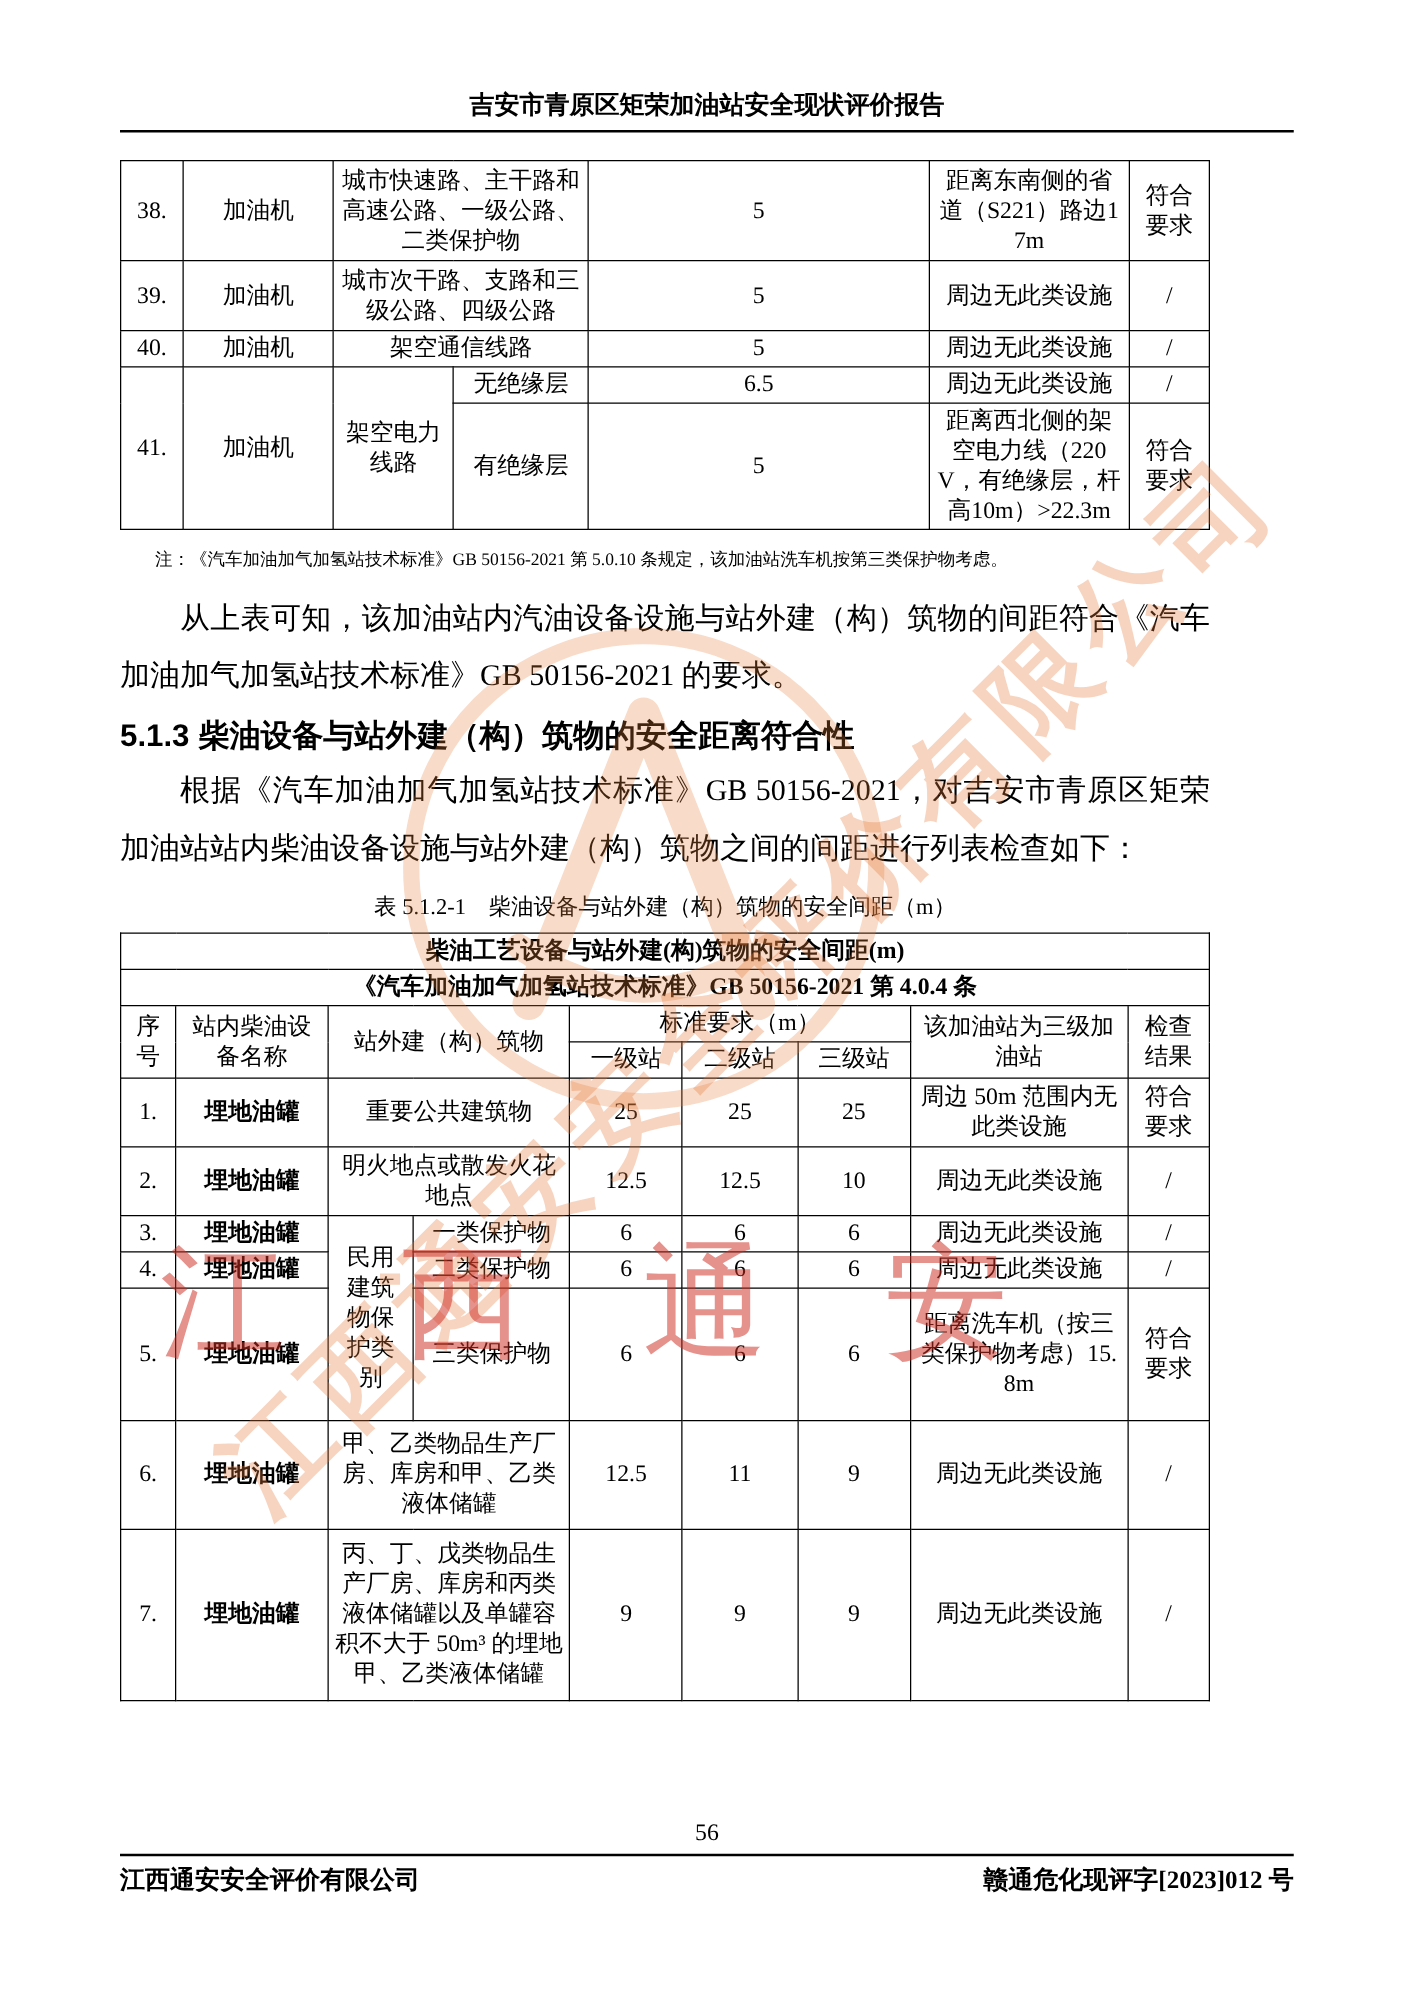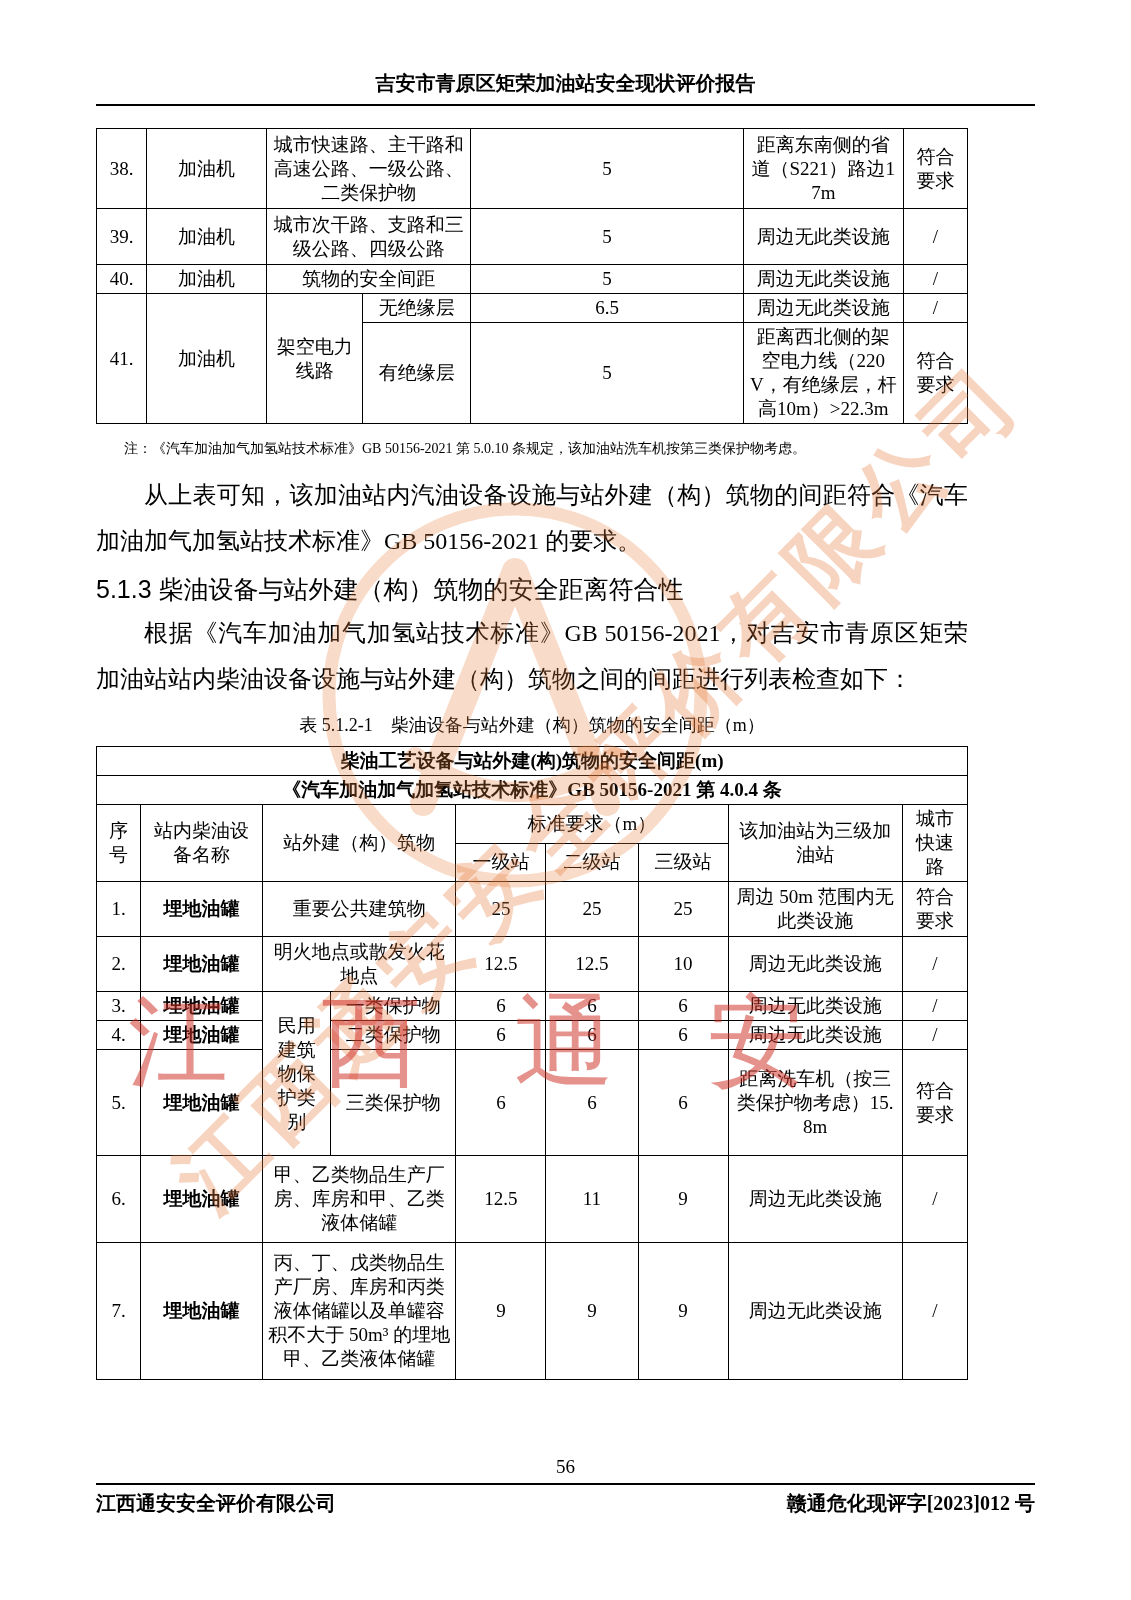--- a/index.html
+++ b/index.html
@@ -41,21 +41,21 @@
   .note {
     font-size:14px; line-height:38px; text-indent:2em; text-align:justify;
     margin-top:6px;
   }
   .para {
     font-size:24px; line-height:46px; text-indent:2em; text-align:justify;
     margin-top:4px;
   }
   .heading {
     font-family:"Liberation Sans","DejaVu Sans",sans-serif;
-    font-size:25px; font-weight:normal; margin-top:8px; line-height:34px;
+    font-size:25px; font-weight:bold; margin-top:8px; line-height:34px;
   }
   .caption {
     font-size:18px; text-align:center; margin:8px 0 6px; line-height:30px;
   }
 
   
   .footer-block { position:absolute; top:1456px; left:96px; width:939px; }
   .page-num { text-align:center; font-size:19px; margin-bottom:5px; }
   .footer-line { border-top:2px solid #000; }
   .footer-row {
@@ -111,21 +111,21 @@
           <td>39.</td>
           <td>加油机</td>
           <td colspan="2">城市次干路、支路和三级公路、四级公路</td>
           <td>5</td>
           <td>周边无此类设施</td>
           <td class="narrow">/</td>
         </tr>
         <tr class="rh28">
           <td>40.</td>
           <td>加油机</td>
-          <td colspan="2">筑物的安全间距</td>
+          <td colspan="2">架空通信线路</td>
           <td>5</td>
           <td>周边无此类设施</td>
           <td class="narrow">/</td>
         </tr>
         <tr class="rh28">
           <td rowspan="2">41.</td>
           <td rowspan="2">加油机</td>
           <td rowspan="2">架空电力线路</td>
           <td>无绝缘层</td>
           <td>6.5</td>
@@ -169,21 +169,21 @@
         </tr>
         <tr class="rh26 t2-title">
           <td colspan="9">《汽车加油加气加氢站技术标准》GB 50156-2021 第 4.0.4 条</td>
         </tr>
         <tr class="rh27">
           <td rowspan="2">序号</td>
           <td rowspan="2">站内柴油设备名称</td>
           <td rowspan="2" colspan="2">站外建（构）筑物</td>
           <td colspan="3">标准要求（m）</td>
           <td rowspan="2">该加油站为三级加油站</td>
-          <td rowspan="2" class="narrow">城市快速路</td>
+          <td rowspan="2" class="narrow">检查结果</td>
         </tr>
         <tr class="rh27">
           <td>一级站</td>
           <td>二级站</td>
           <td>三级站</td>
         </tr>
 
         <tr class="rh55">
           <td>1.</td>
           <td class="bold">埋地油罐</td>

